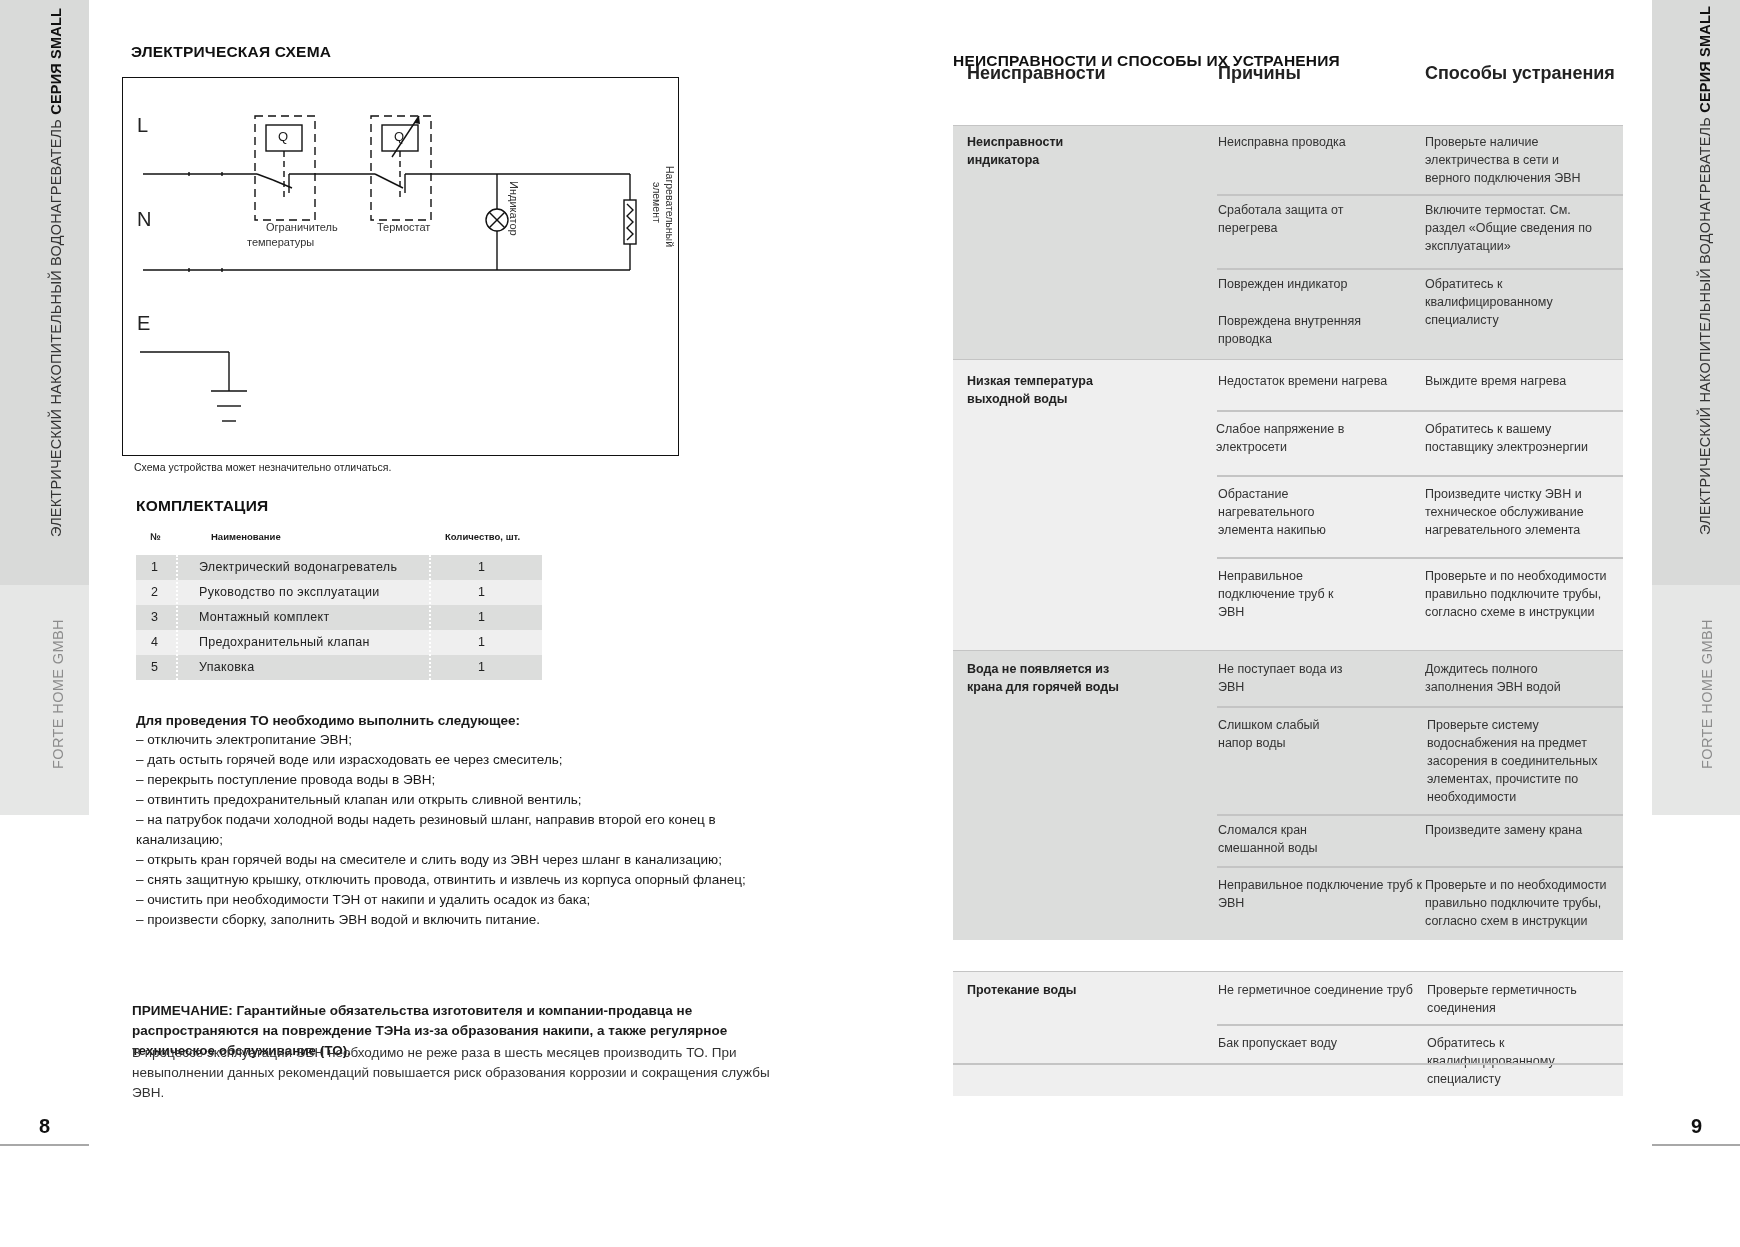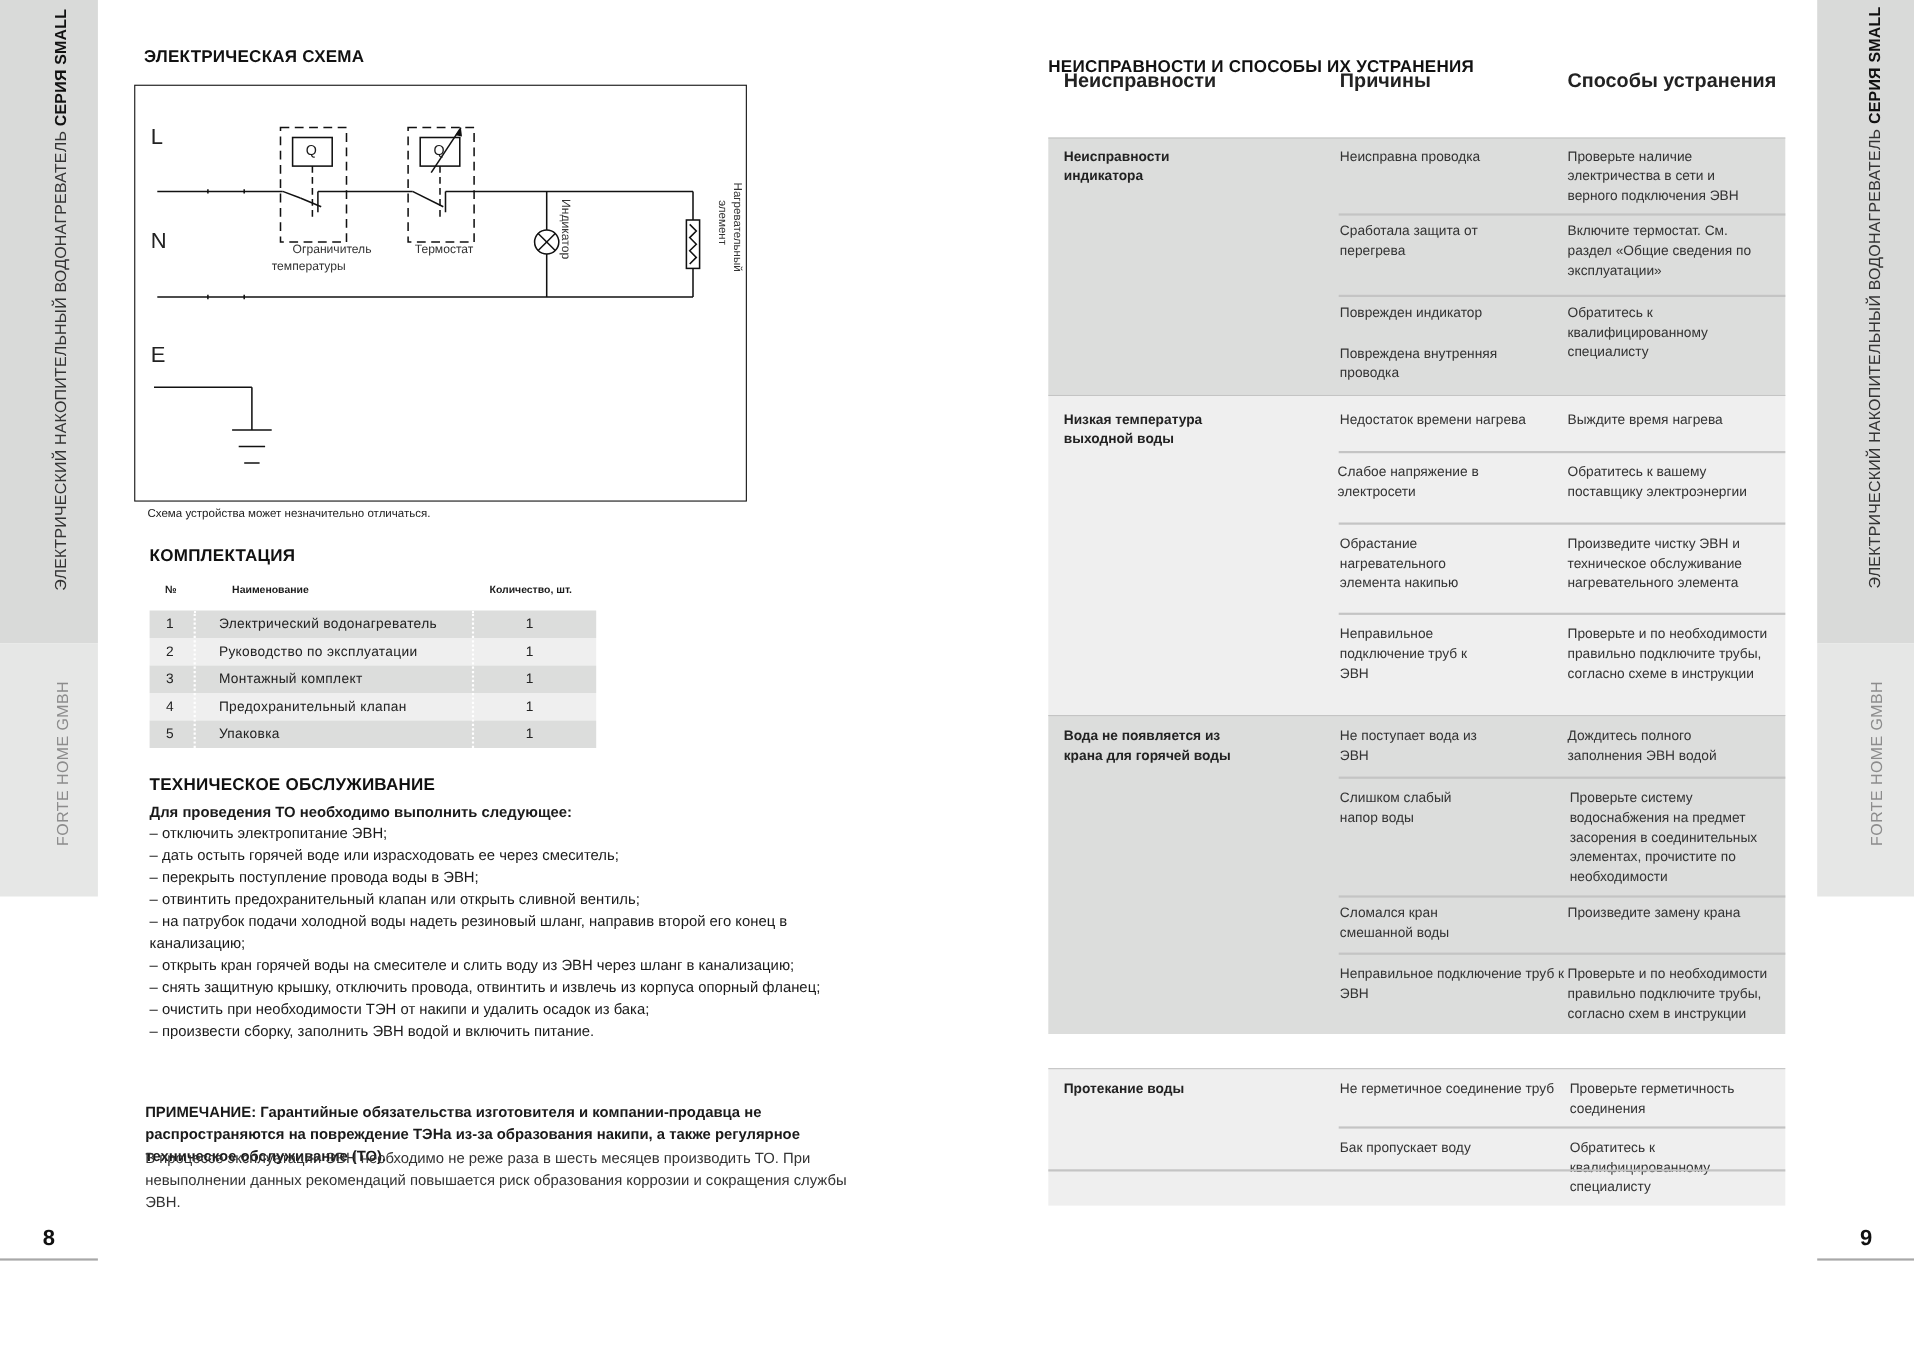--- a/index.html
+++ b/index.html
@@ -160,21 +160,20 @@
   <div class="kit-row dark">
     <span style="left:15px;">5</span>
     <span style="left:63px;">Упаковка</span>
     <span style="left:342px;">1</span>
   </div>
   <div class="kit-dots" style="left:40px;"></div>
   <div class="kit-dots" style="left:293px;"></div>
 </div>
 
 <div class="maint">
-  <h2>ТЕХНИЧЕСКОЕ ОБСЛУЖИВАНИЕ</h2>
   <div class="lead">Для проведения ТО необходимо выполнить следующее:</div>
   <ul>
     <li>– отключить электропитание ЭВН;</li>
     <li>– дать остыть горячей воде или израсходовать ее через смеситель;</li>
     <li>– перекрыть поступление провода воды в ЭВН;</li>
     <li>– отвинтить предохранительный клапан или открыть сливной вентиль;</li>
     <li>– на патрубок подачи холодной воды надеть резиновый шланг, направив второй его конец в канализацию;</li>
     <li>– открыть кран горячей воды на смесителе и слить воду из ЭВН через шланг в канализацию;</li>
     <li>– снять защитную крышку, отключить провода, отвинтить и извлечь из корпуса опорный фланец;</li>
     <li>– очистить при необходимости ТЭН от накипи и удалить осадок из бака;</li>

